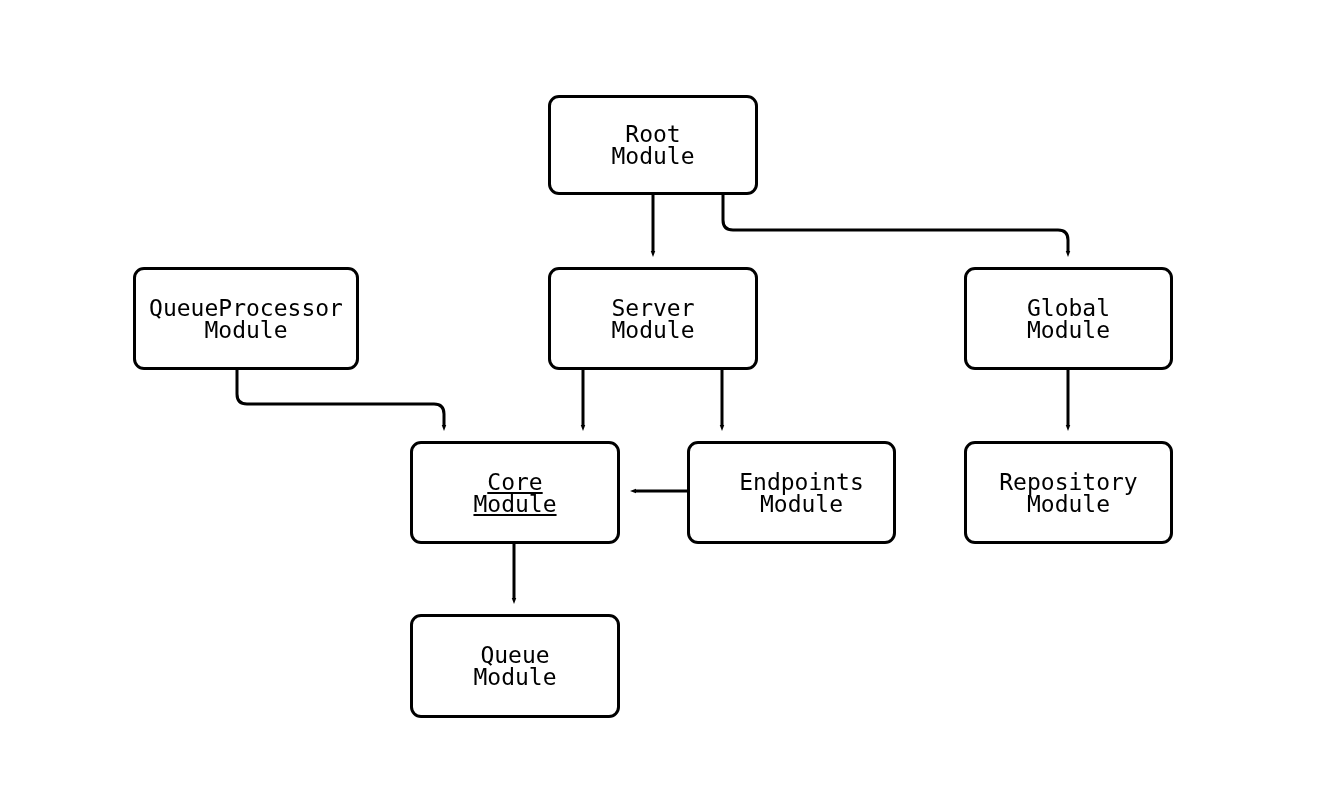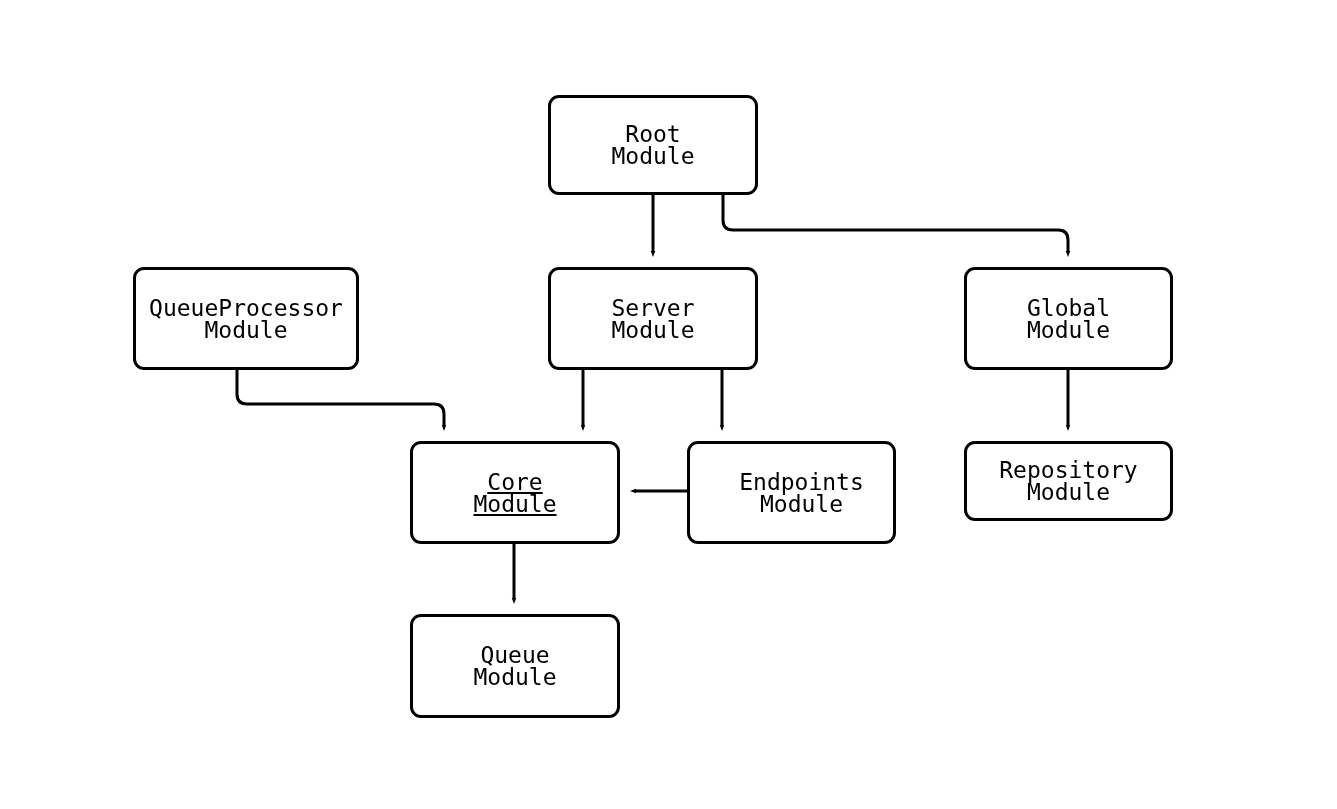--- a/index.html
+++ b/index.html
@@ -103,21 +103,21 @@
   <div class="node-box" style="left:410px; top:441px; width:210px; height:103px;text-decoration:underline;">
     <span class="node-line">Core</span>
     <span class="node-line">Module</span>
   </div>
 
   <div class="node-box" style="left:687px; top:441px; width:209px; height:103px;padding-left:20px;">
     <span class="node-line">Endpoints</span>
     <span class="node-line">Module</span>
   </div>
 
-  <div class="node-box" style="left:964px; top:441px; width:209px; height:80px;">
+  <div class="node-box" style="left:964px; top:441px; width:209px; height:103px;">
     <span class="node-line">Repository</span>
     <span class="node-line">Module</span>
   </div>
 
   <div class="node-box" style="left:410px; top:614px; width:210px; height:104px;">
     <span class="node-line">Queue</span>
     <span class="node-line">Module</span>
   </div>
 
 </div>

